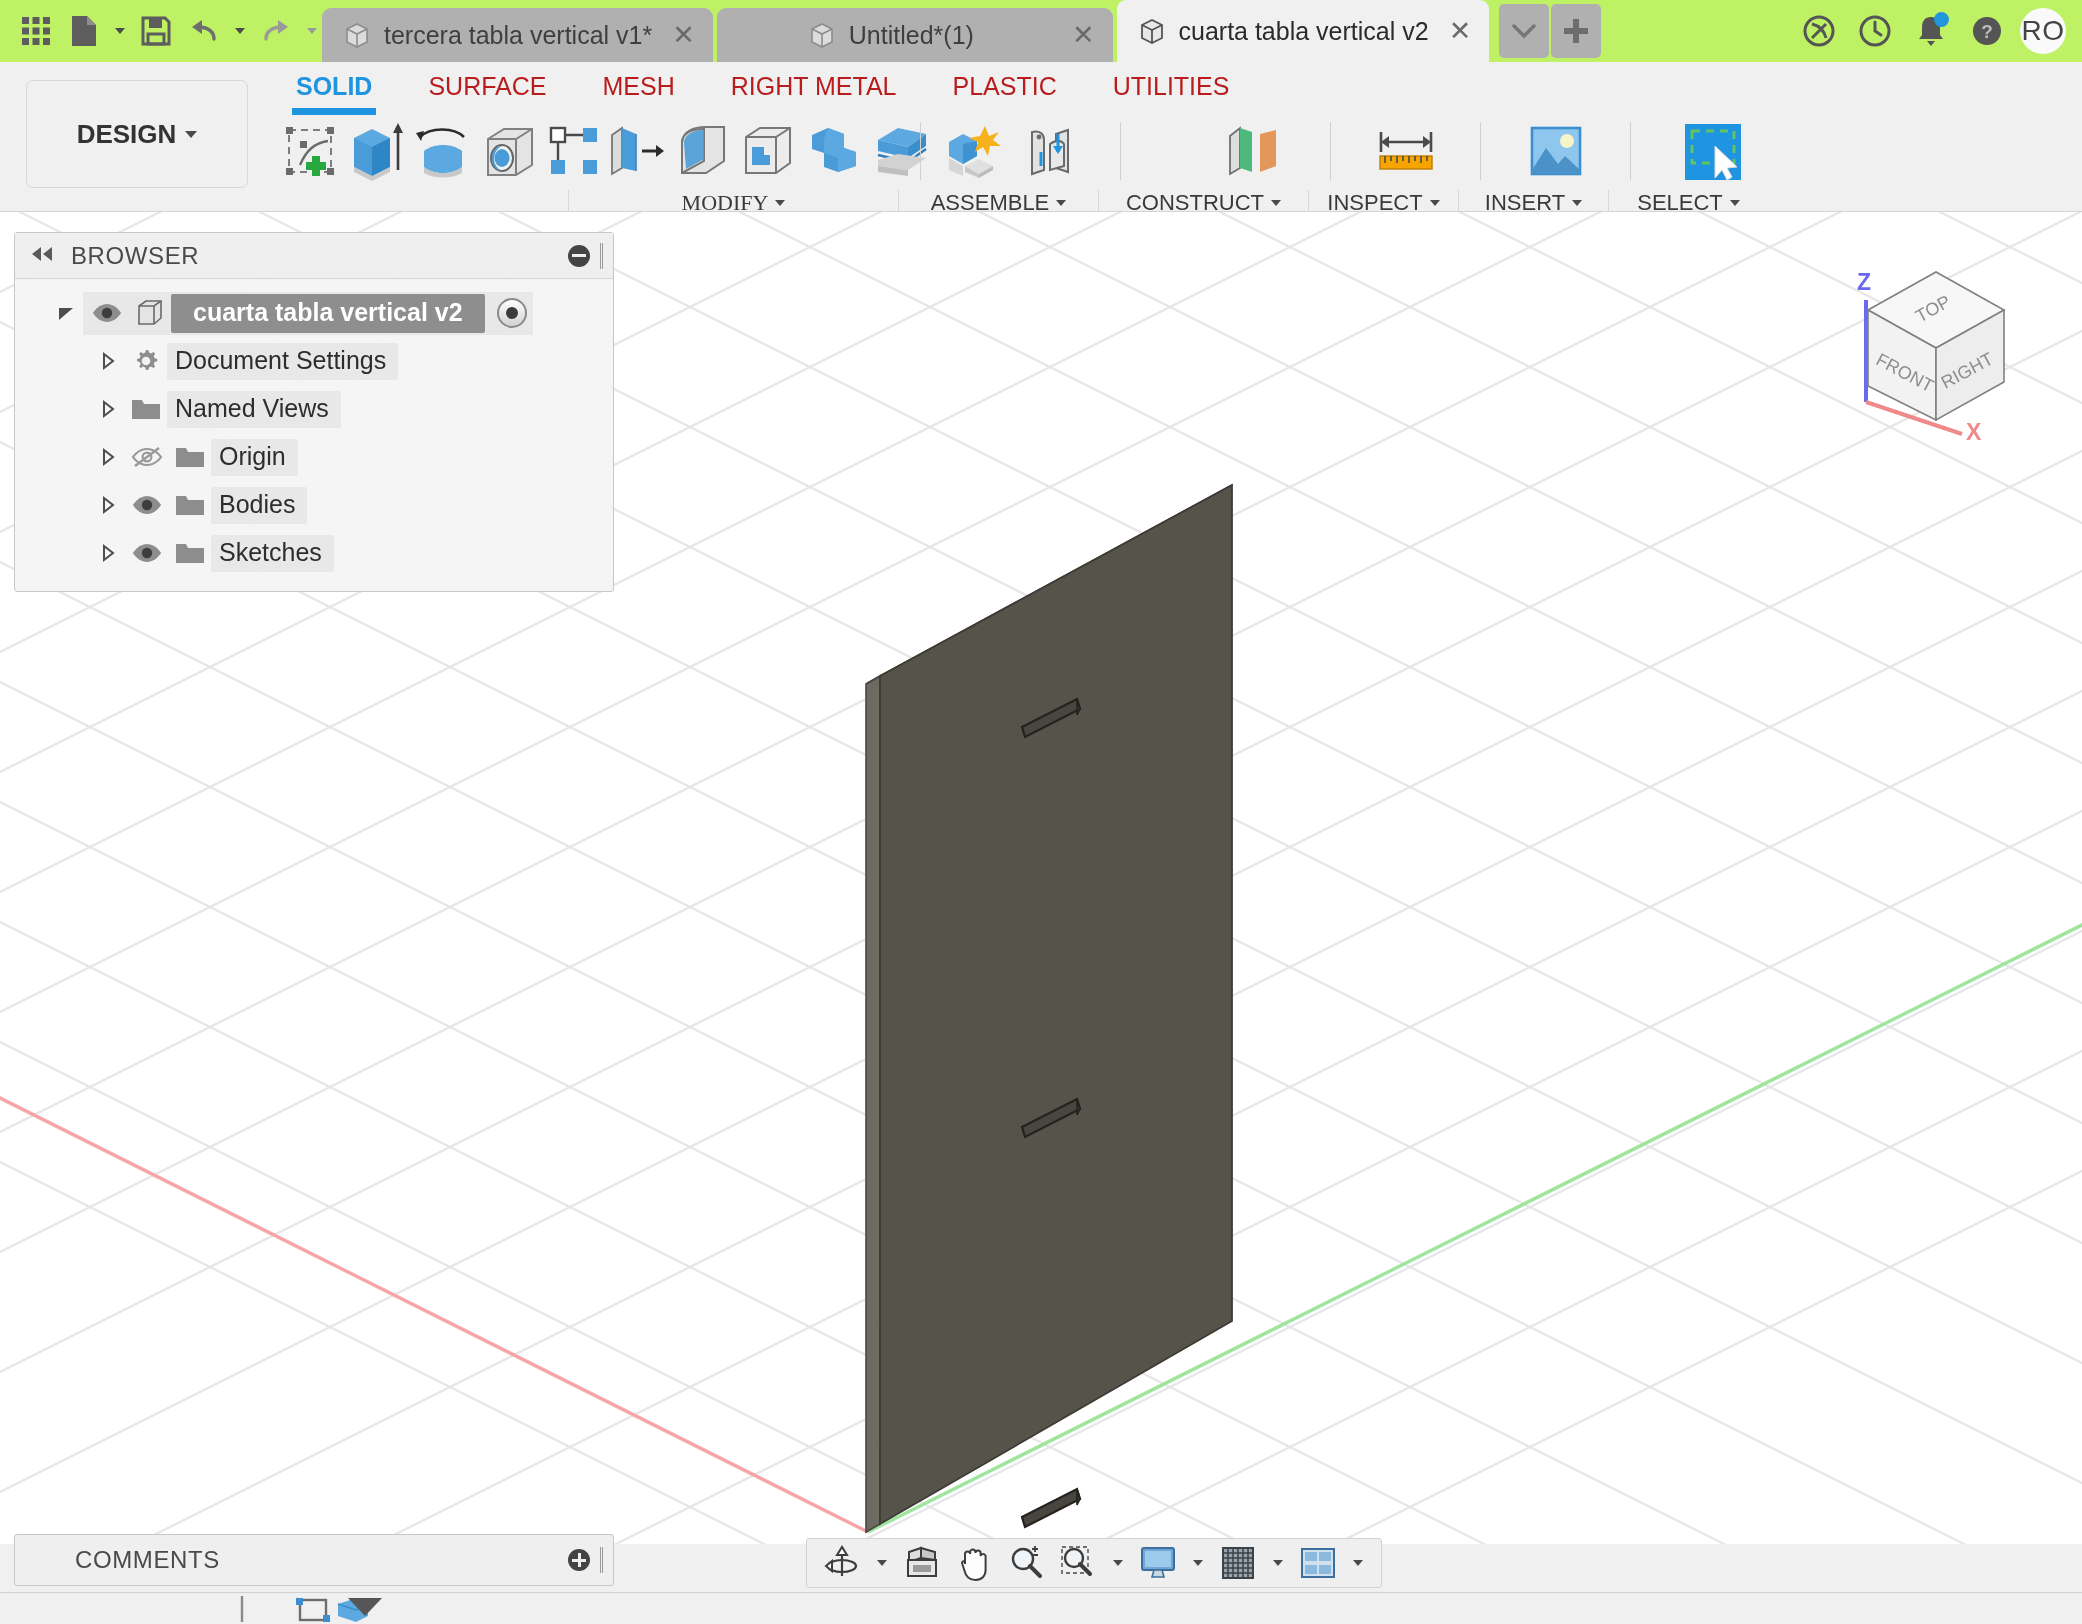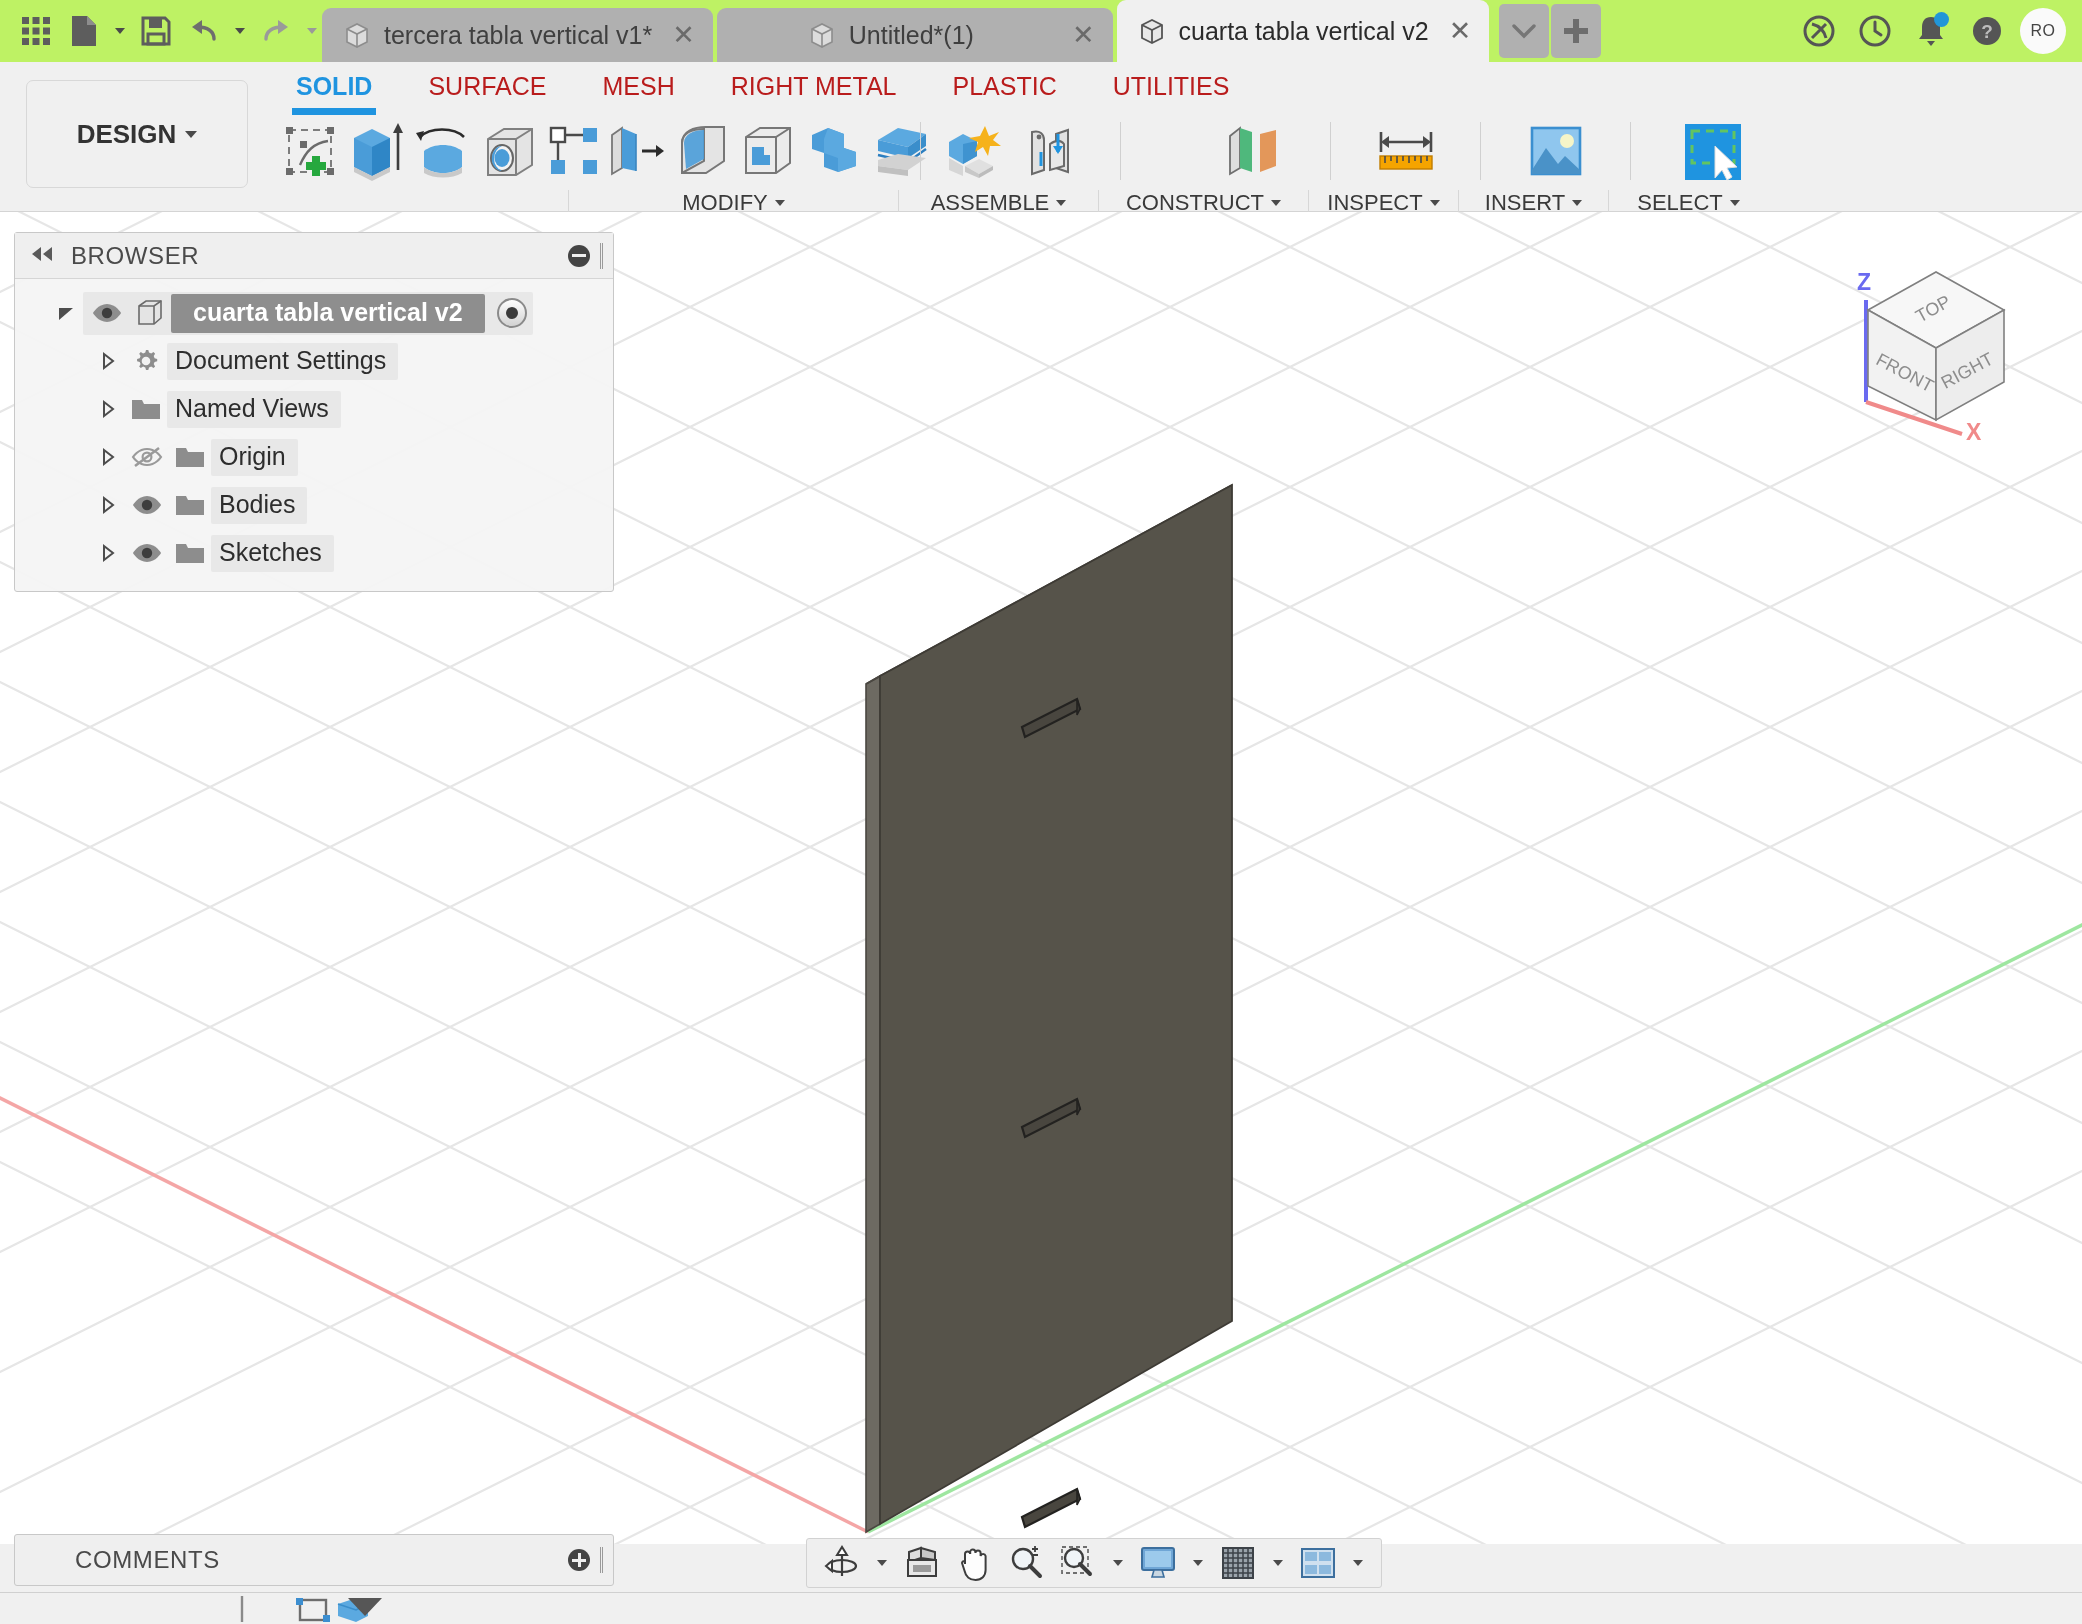--- a/index.html
+++ b/index.html
@@ -41,21 +41,21 @@
 
   .tabtools { display: flex; align-items: center; height: 62px; padding-left: 6px; gap: 2px; }
   .tt-btn { width: 50px; height: 54px; display: flex; align-items: center; justify-content: center; cursor: pointer; border-radius: 5px; }
   .tt-btn.shade { background: #b0b0b0; }
 
   .rightIcons { display: flex; align-items: center; height: 62px; gap: 10px; margin-left: auto; padding-right: 16px; }
   .ri { width: 46px; height: 46px; display: flex; align-items: center; justify-content: center; cursor: pointer; position: relative; }
   .avatar {
     width: 46px; height: 46px; border-radius: 50%; background: #fafafa;
     display: flex; align-items: center; justify-content: center;
-    font-size: 16px; color: #444; letter-spacing: .5px; cursor: pointer;
+    font-size: 28px; color: #444; letter-spacing: .5px; cursor: pointer;
   }
   .badge-dot { position: absolute; top: 4px; right: 5px; width: 15px; height: 15px; border-radius: 50%; background: #2196d8; }
 
   
   .ribbon {
     position: absolute; top: 62px; left: 0; width: 2082px; height: 150px;
     background: #f0f0f0; border-bottom: 1px solid #d4d4d4;
   }
   .designbtn {
     position: absolute; left: 26px; top: 18px; width: 222px; height: 108px;
@@ -353,21 +353,21 @@
               <path d="M19 12 L37 12 M12 19 L12 37" stroke="#4a4a4a" stroke-width="2.4"></path>
             </svg>
           </div>
         </div>
         <div class="grp-label">
           <span>CREATE</span>
             <span class="caret sm"></span>
         </div>
       </div>
 
-      <div class="grp" style="width:330px;">
+      <div class="grp" style="width:330px;font-family:Liberation Serif, serif;">
         <div class="grp-icons">
           <div class="sep"></div>
           <div class="tool">
             <svg width="60" height="60" viewBox="0 0 60 60">
               <path d="M6 14 L16 7 L16 47 L6 53 Z" fill="#dcdcdc" stroke="#777" stroke-width="1.8"></path>
               <path d="M16 7 L30 13 L30 50 L16 47 Z" fill="#4a9cd8"></path>
               <path d="M30 13 L30 50" stroke="#3a86c0" stroke-width="1.6"></path>
               <path d="M36 30 L52 30" stroke="#2b2b2b" stroke-width="3"></path>
                 <path d="M50 24 L58 30 L50 36 Z" fill="#2b2b2b"></path>
             </svg>

